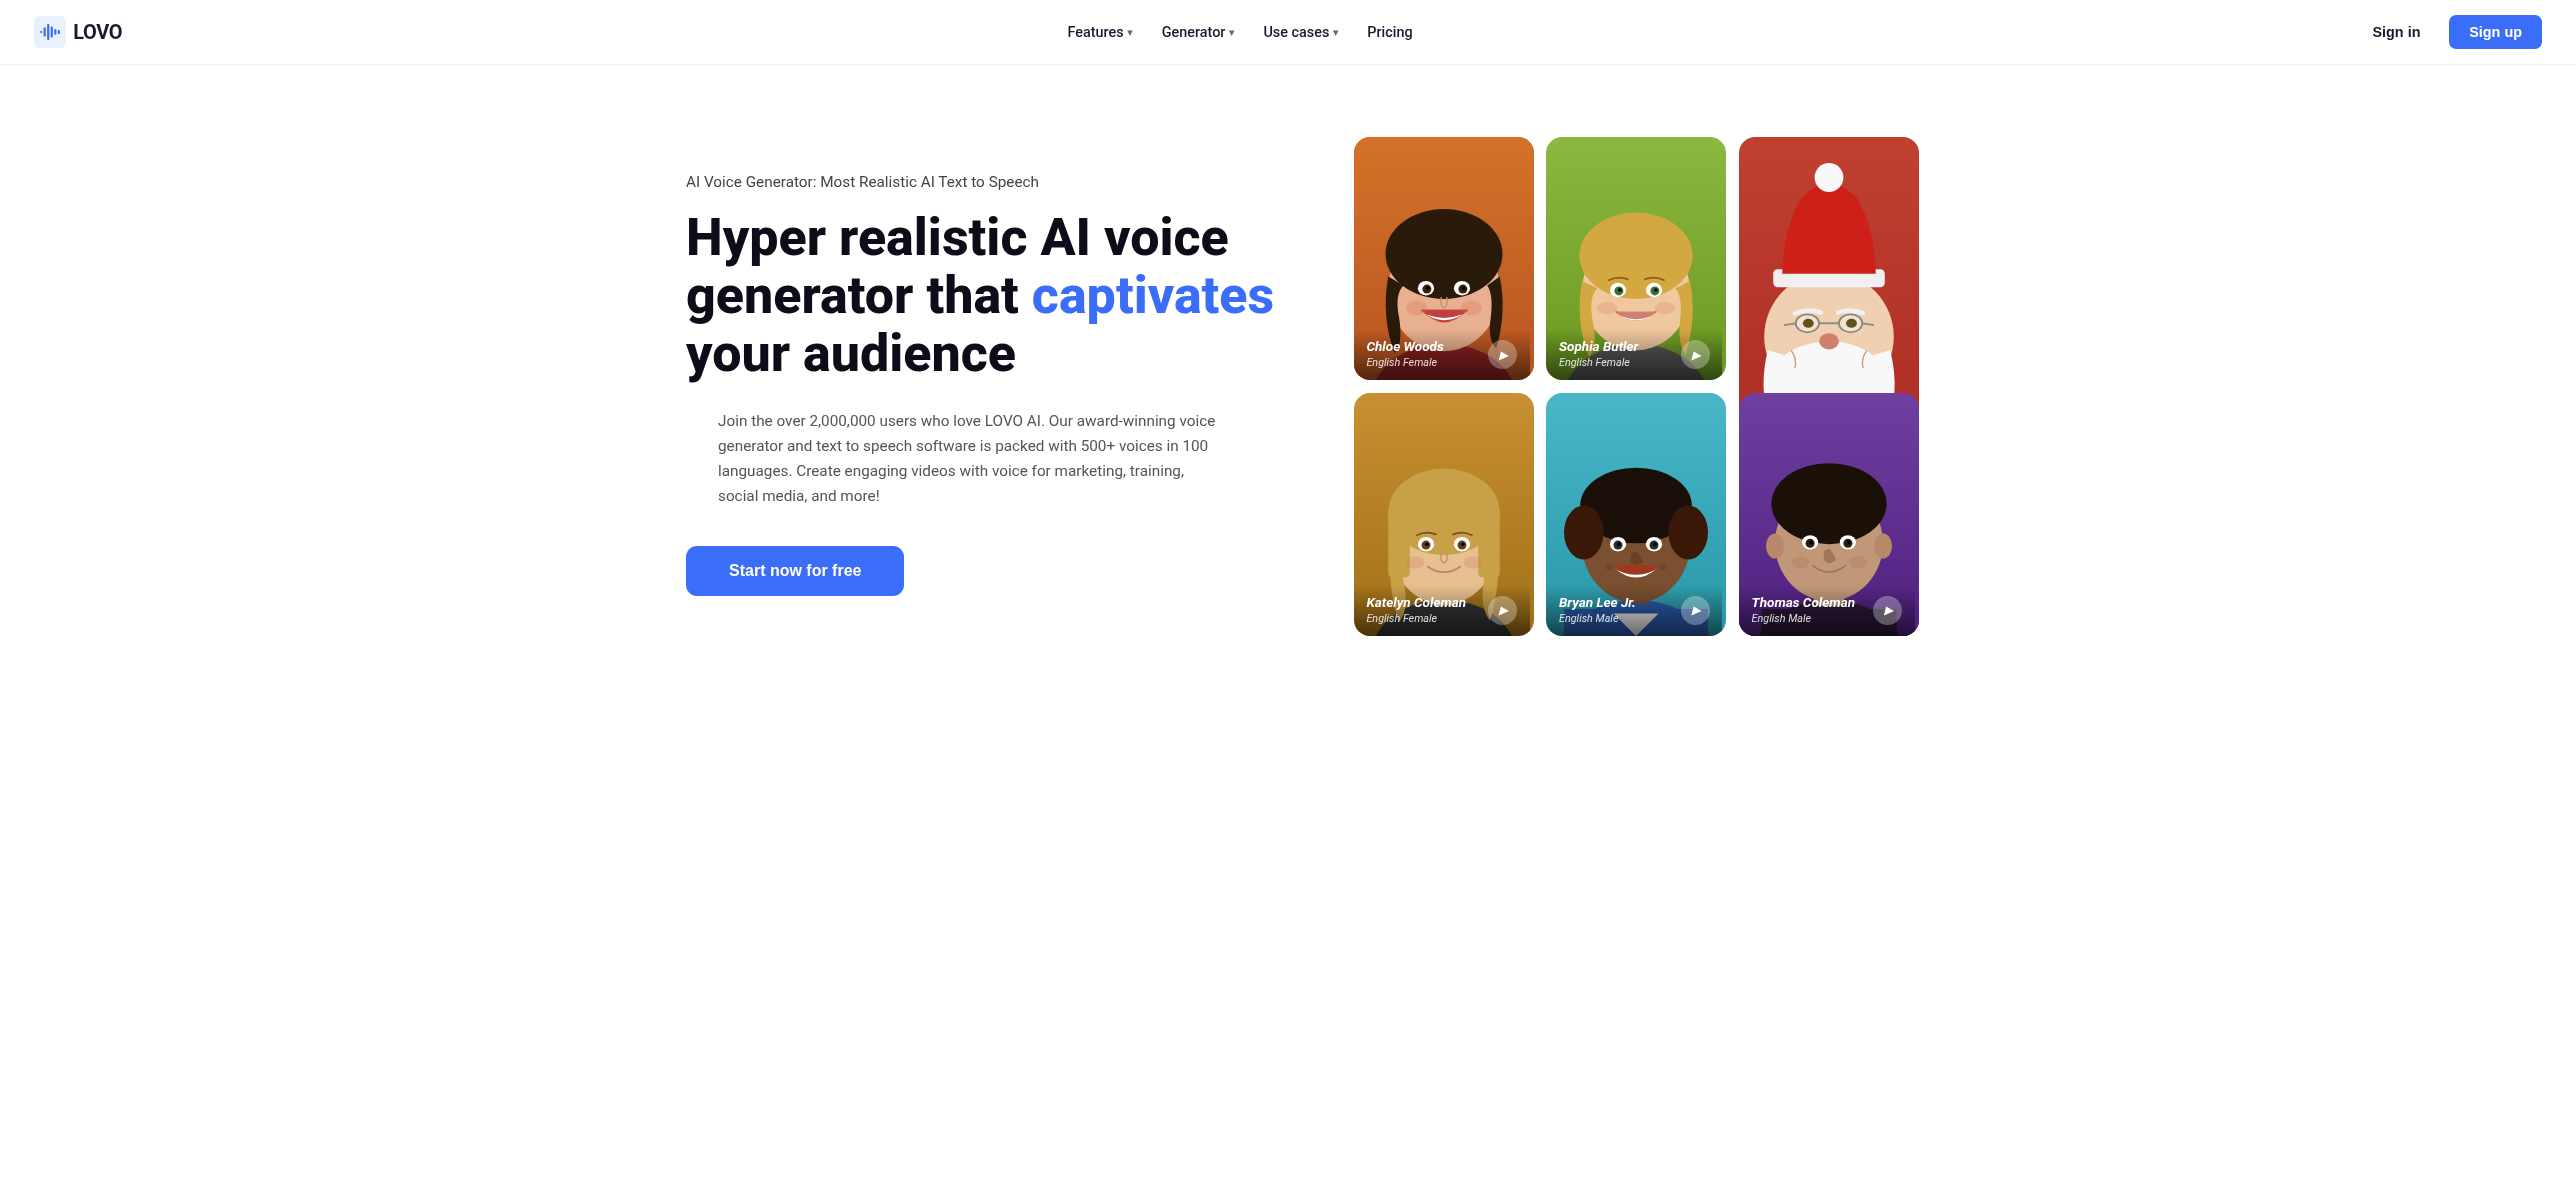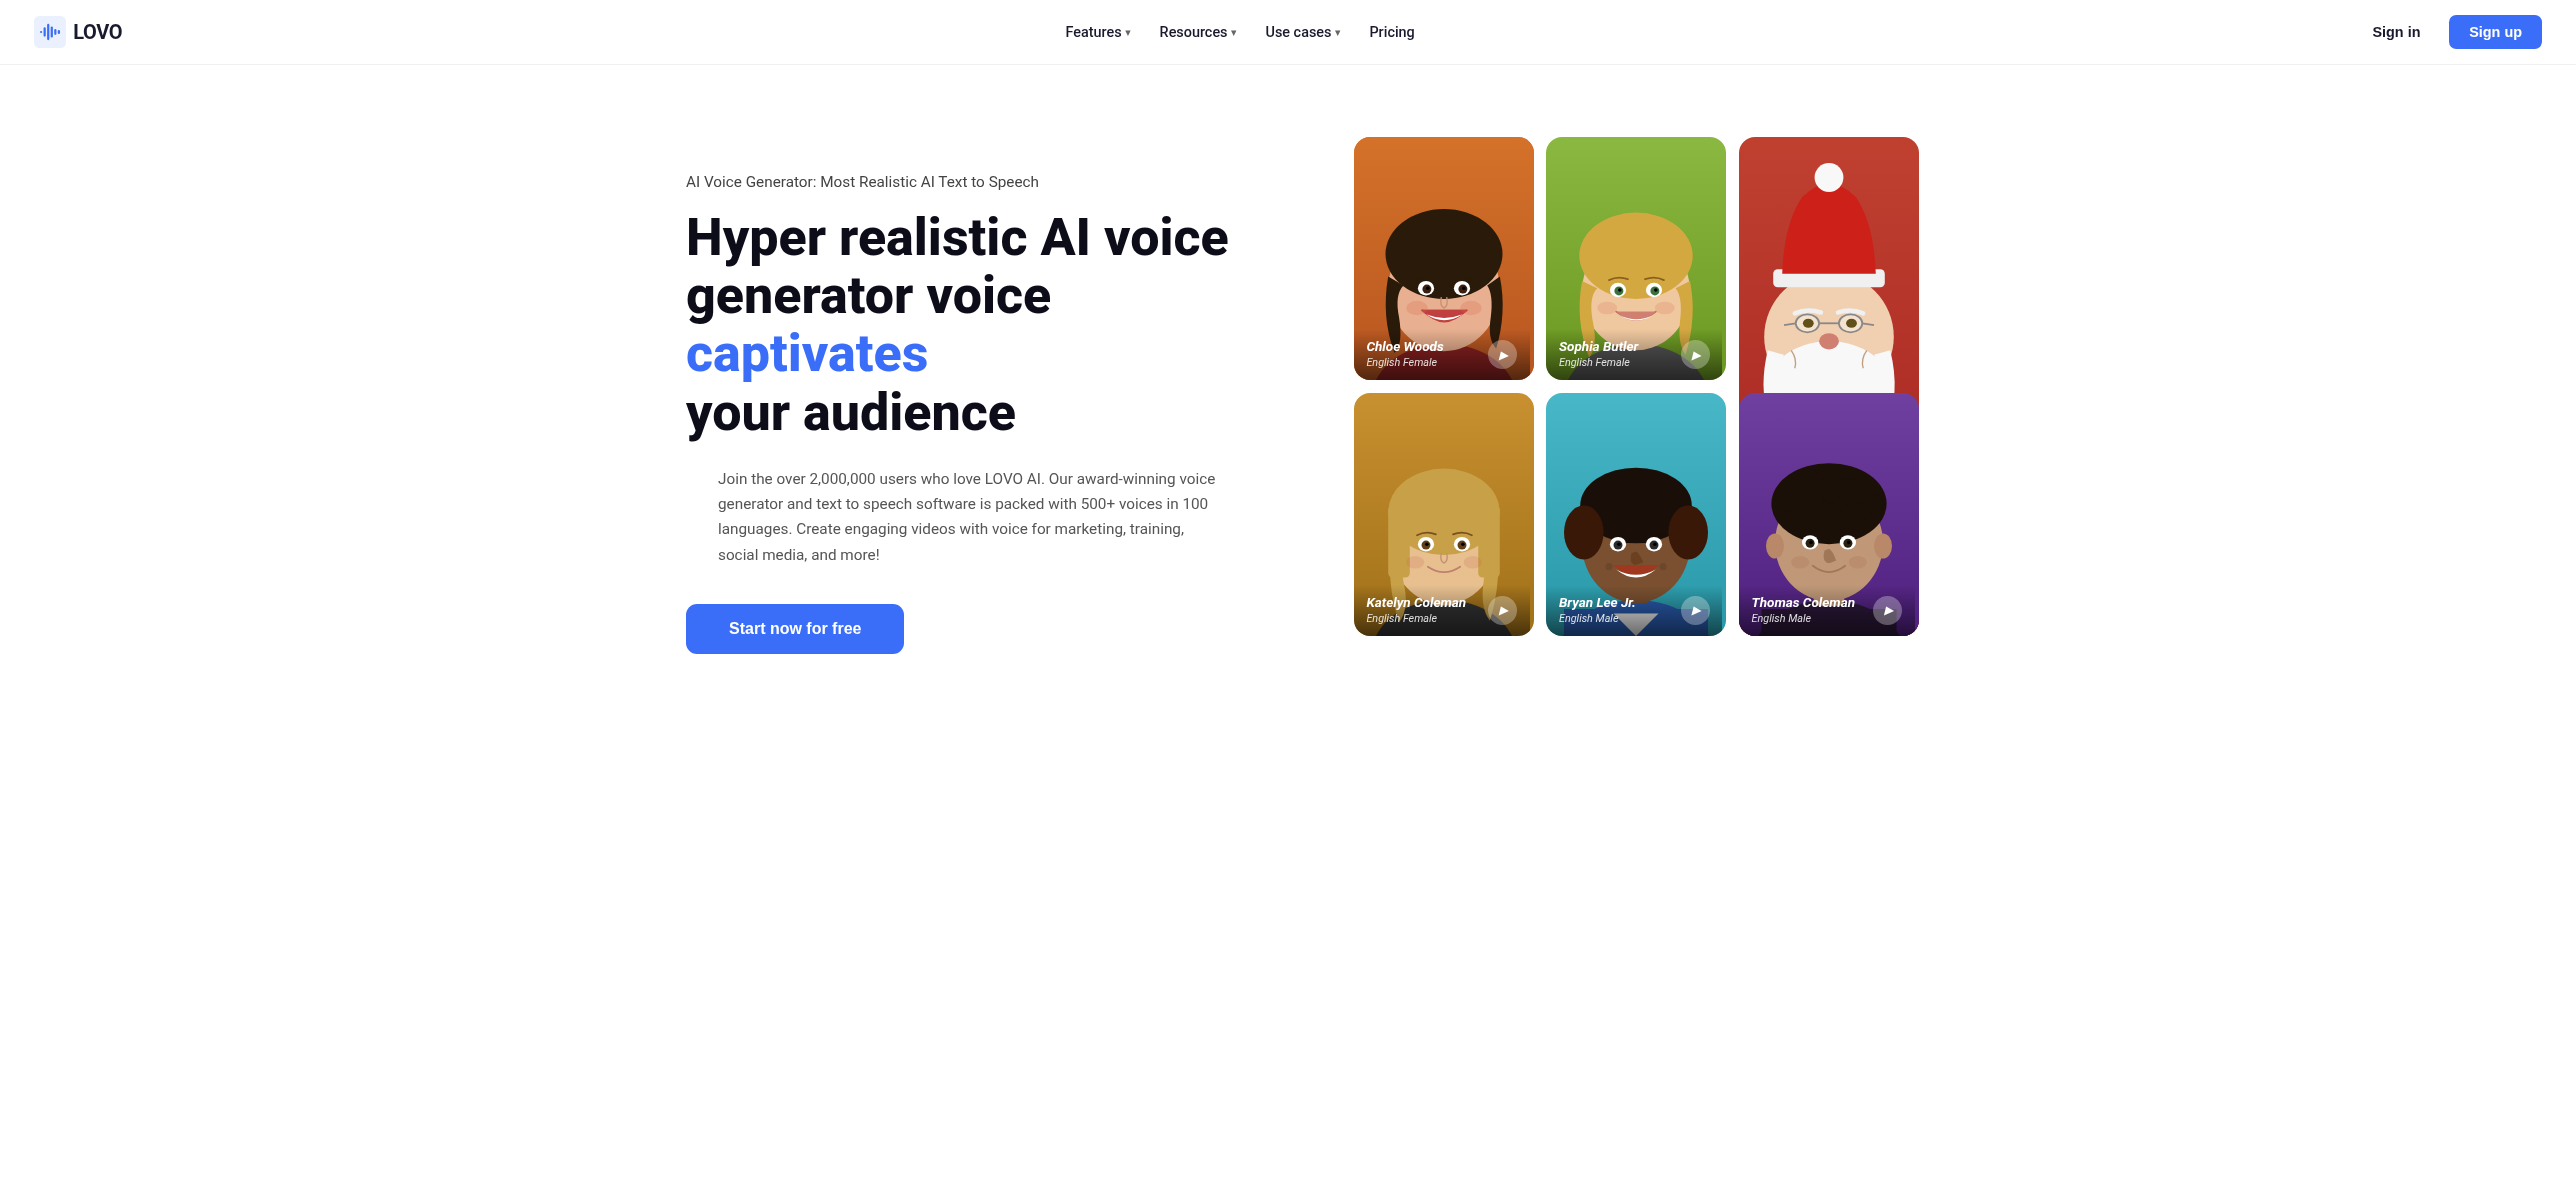--- a/index.html
+++ b/index.html
@@ -100,21 +100,21 @@
     </svg>
     <span class="logo-text">LOVO</span>
   </div>
 
   <div class="nav-links">
     <a class="nav-link">
       <span>Features</span>
       <span class="chevron">▾</span>
     </a>
     <a class="nav-link">
-      <span>Resources</span>
+      <span>Generator</span>
       <span class="chevron">▾</span>
     </a>
     <a class="nav-link">
       <span>Use cases</span>
       <span class="chevron">▾</span>
     </a>
     <a class="nav-link">
       <span>Pricing</span>
     </a>
   </div>
@@ -124,21 +124,21 @@
     <button class="btn-signup">Sign up</button>
   </div>
 </nav>
 
 <main>
 
   <div class="hero-left">
     <p class="hero-subtitle">AI Voice Generator: Most Realistic AI Text to Speech</p>
     <h1 class="hero-title">
       <span>Hyper realistic AI voice</span><br>
-      <span>generator voice </span><span class="accent">captivates</span><br>
+      <span>generator that </span><span class="accent">captivates</span><br>
       <span>your audience</span>
     </h1>
     <p class="hero-desc">Join the over 2,000,000 users who love LOVO AI. Our award-winning voice generator and text to speech software is packed with 500+ voices in 100 languages. Create engaging videos with voice for marketing, training, social media, and more!</p>
     <button class="btn-cta">Start now for free</button>
   </div>
 
   <div class="voice-grid">
 
     <div class="voice-card" style="background-color: #d4722a; grid-column: 1; grid-row: 1;">
       <div style="width:100%;height:100%;background:linear-gradient(180deg, #d4722a 0%, #b85520 100%); position:relative; overflow:hidden;">

